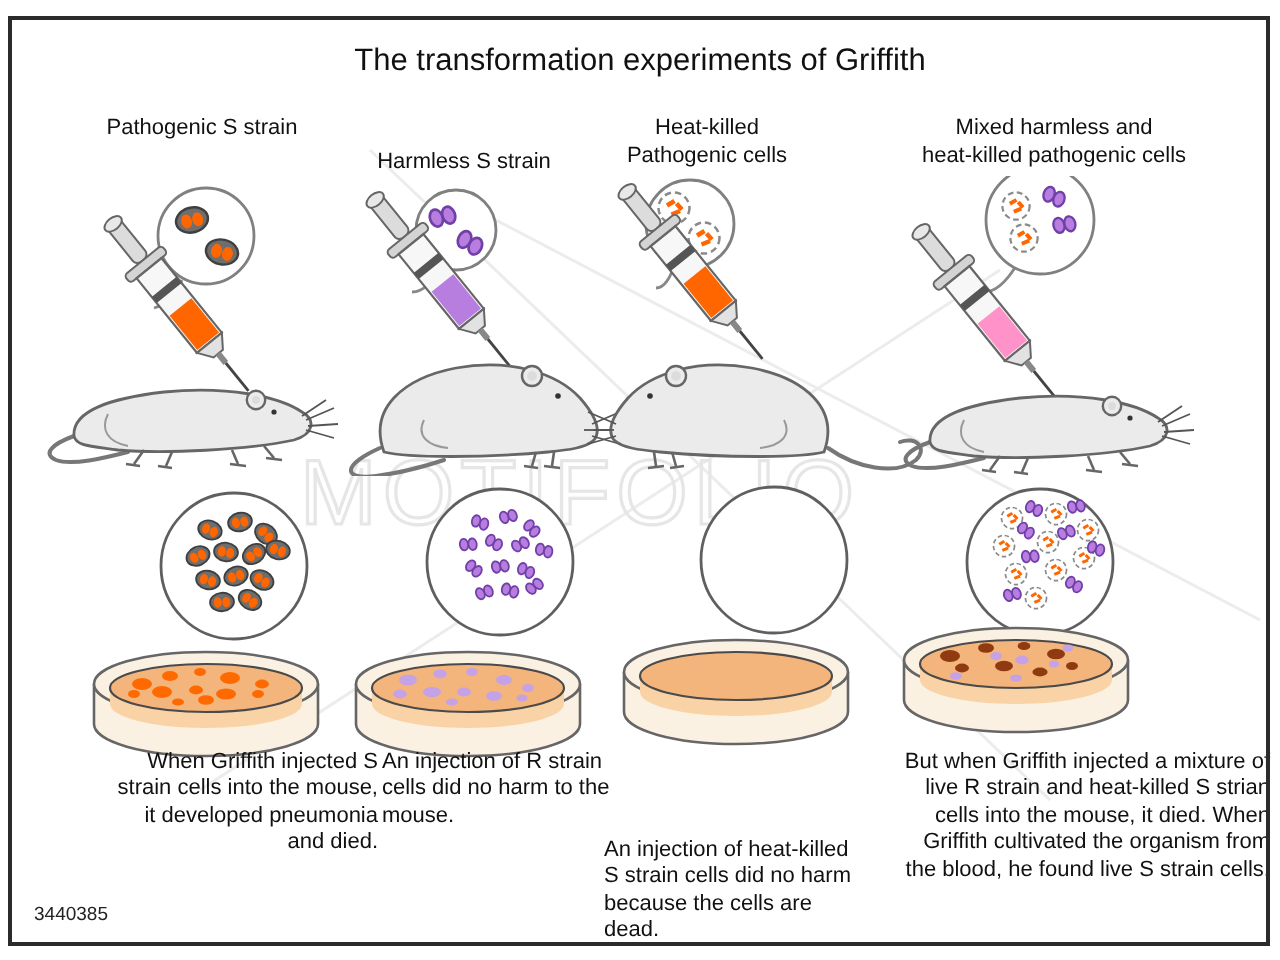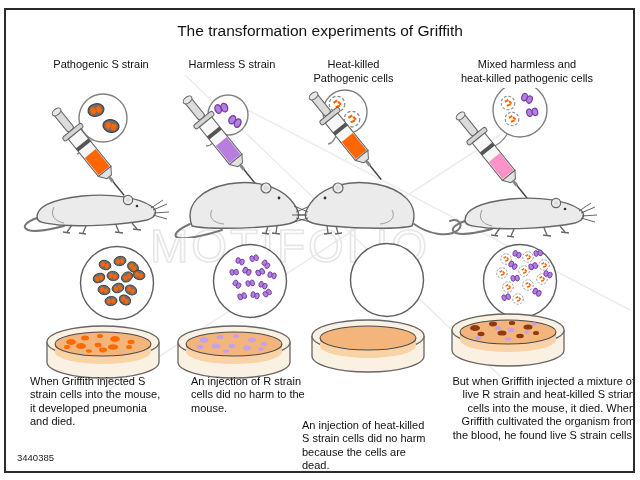--- a/index.html
+++ b/index.html
@@ -99,21 +99,21 @@
       <line x1="185" y1="75" x2="525" y2="400"></line>
       <line x1="100" y1="395" x2="500" y2="135"></line>
     </g>
     <text x="150" y="262" font-size="46" letter-spacing="3" fill="none" style="stroke:var(--watermark_gray)" stroke-width="1.6">MOTIFOLIO</text>
   </svg>
 
   <div id="frame" class="abs"></div>
   <div id="title" class="abs">The transformation experiments of Griffith</div>
 
   <div class="abs hdr" style="left:36px;width:130px;">Pathogenic S strain</div>
-  <div class="abs hdr" style="left:167px;width:130px;">Harmless S strain</div>
+  <div class="abs hdr" style="left:167px;width:130px;margin-top:17px;">Harmless S strain</div>
   <div class="abs hdr" style="left:296px;width:115px;">Heat-killed
 Pathogenic cells</div>
   <div class="abs hdr" style="left:438px;width:178px;">Mixed harmless and
 heat-killed pathogenic cells</div>
 
   <svg class="abs art" style="left:15px;top:88px;" width="160" height="150" viewBox="0 0 160 150">
     <path d="M76,52 Q70,64 62,66" fill="none" stroke="#888" stroke-width="1.4"></path>
     <circle cx="88" cy="30" r="24" fill="#fff" stroke="#808080" stroke-width="1.4"></circle>
     <use href="#cellS" transform="translate(81,22) rotate(-15) scale(1.35)"></use>
     <use href="#cellS" transform="translate(96,38) rotate(12) scale(1.35)"></use>
@@ -282,19 +282,19 @@
     <g style="fill:var(--colony_purple)">
       <ellipse cx="50" cy="22" rx="3" ry="2"></ellipse>
         <ellipse cx="63" cy="24" rx="3.4" ry="2.2"></ellipse>
         <ellipse cx="86" cy="18" rx="2.8" ry="1.8"></ellipse>
       <ellipse cx="30" cy="32" rx="3" ry="1.9"></ellipse>
         <ellipse cx="79" cy="26" rx="2.6" ry="1.7"></ellipse>
         <ellipse cx="60" cy="33" rx="3" ry="1.8"></ellipse>
     </g>
   </svg>
 
-  <div class="abs cap" style="left:30px;width:132px;">When Griffith injected S strain cells into the mouse, it developed pneumonia and died.</div>
+  <div class="abs cap" style="left:57px;width:132px;text-align:right;">When Griffith injected S strain cells into the mouse, it developed pneumonia and died.</div>
   <div class="abs cap" style="left:191px;width:124px;">An injection of R strain cells did no harm to the mouse.</div>
   <div class="abs cap" style="left:302px;width:124px;margin-top:44px;">An injection of heat-killed S strain cells did no harm because the cells are dead.</div>
   <div class="abs cap" style="left:447px;width:188px;text-align:right;">But when Griffith injected a mixture of live R strain and heat-killed S strian cells into the mouse, it died. When Griffith cultivated the organism from the blood, he found live S strain cells.</div>
   <div id="figid" class="abs">3440385</div>
 
 </div>
 
 </body></html>

